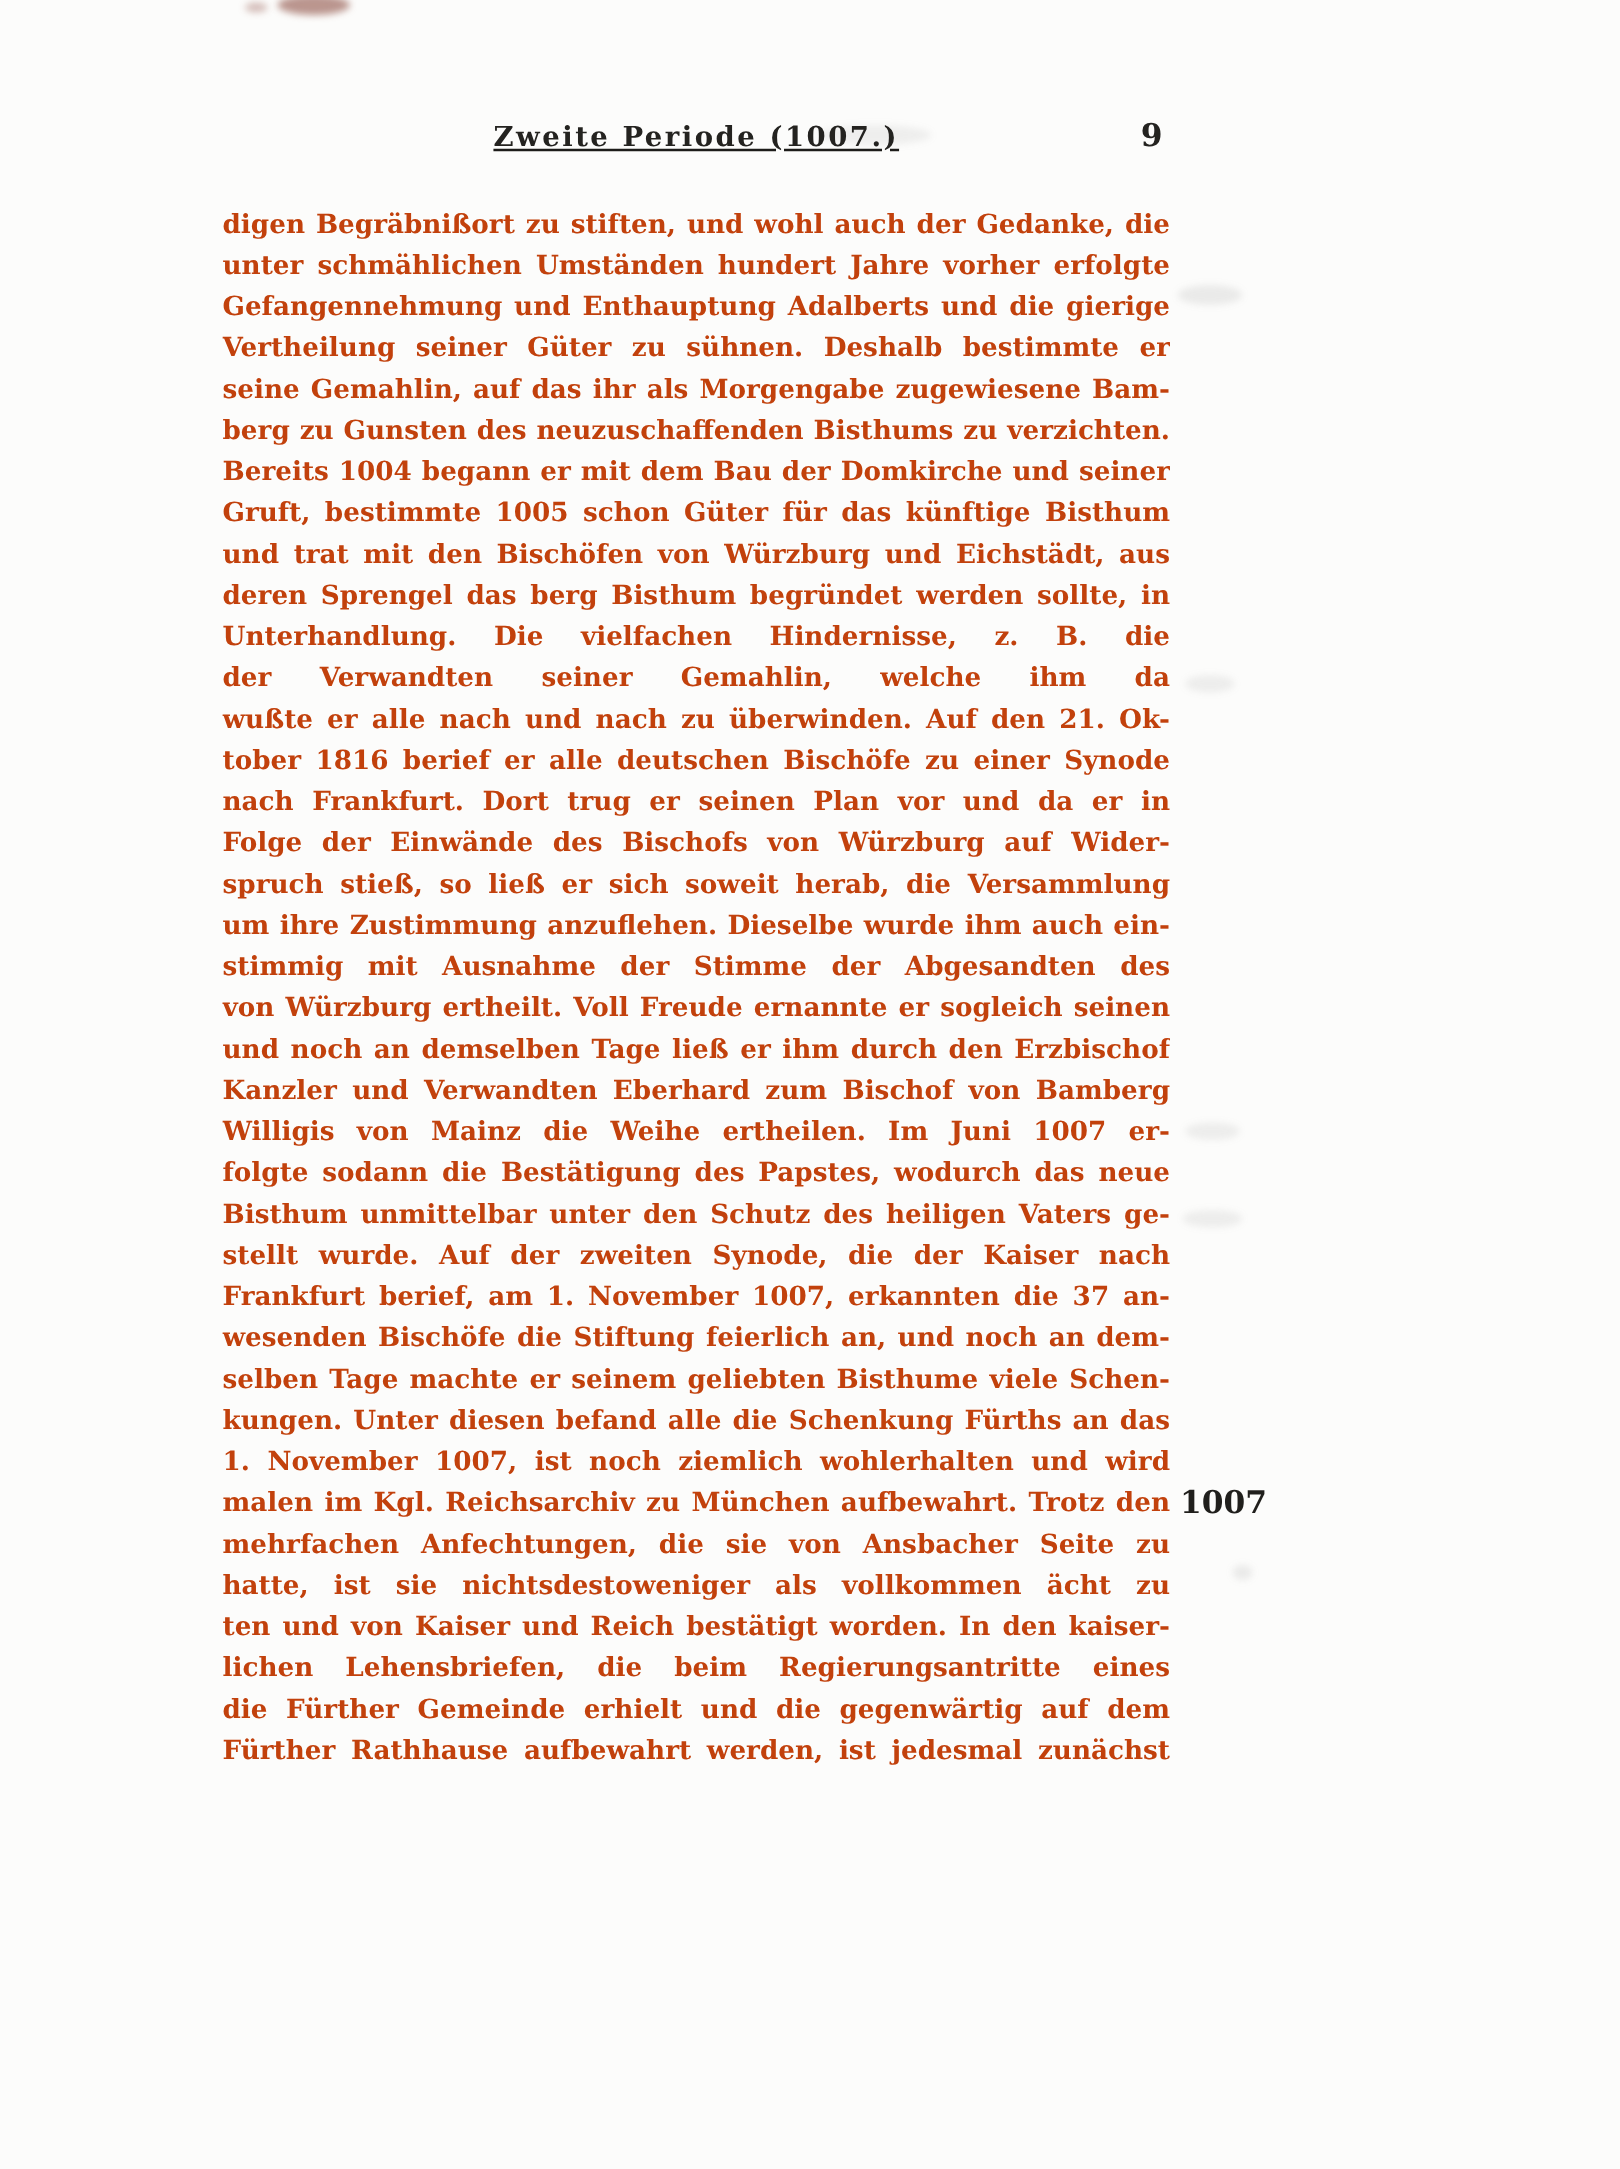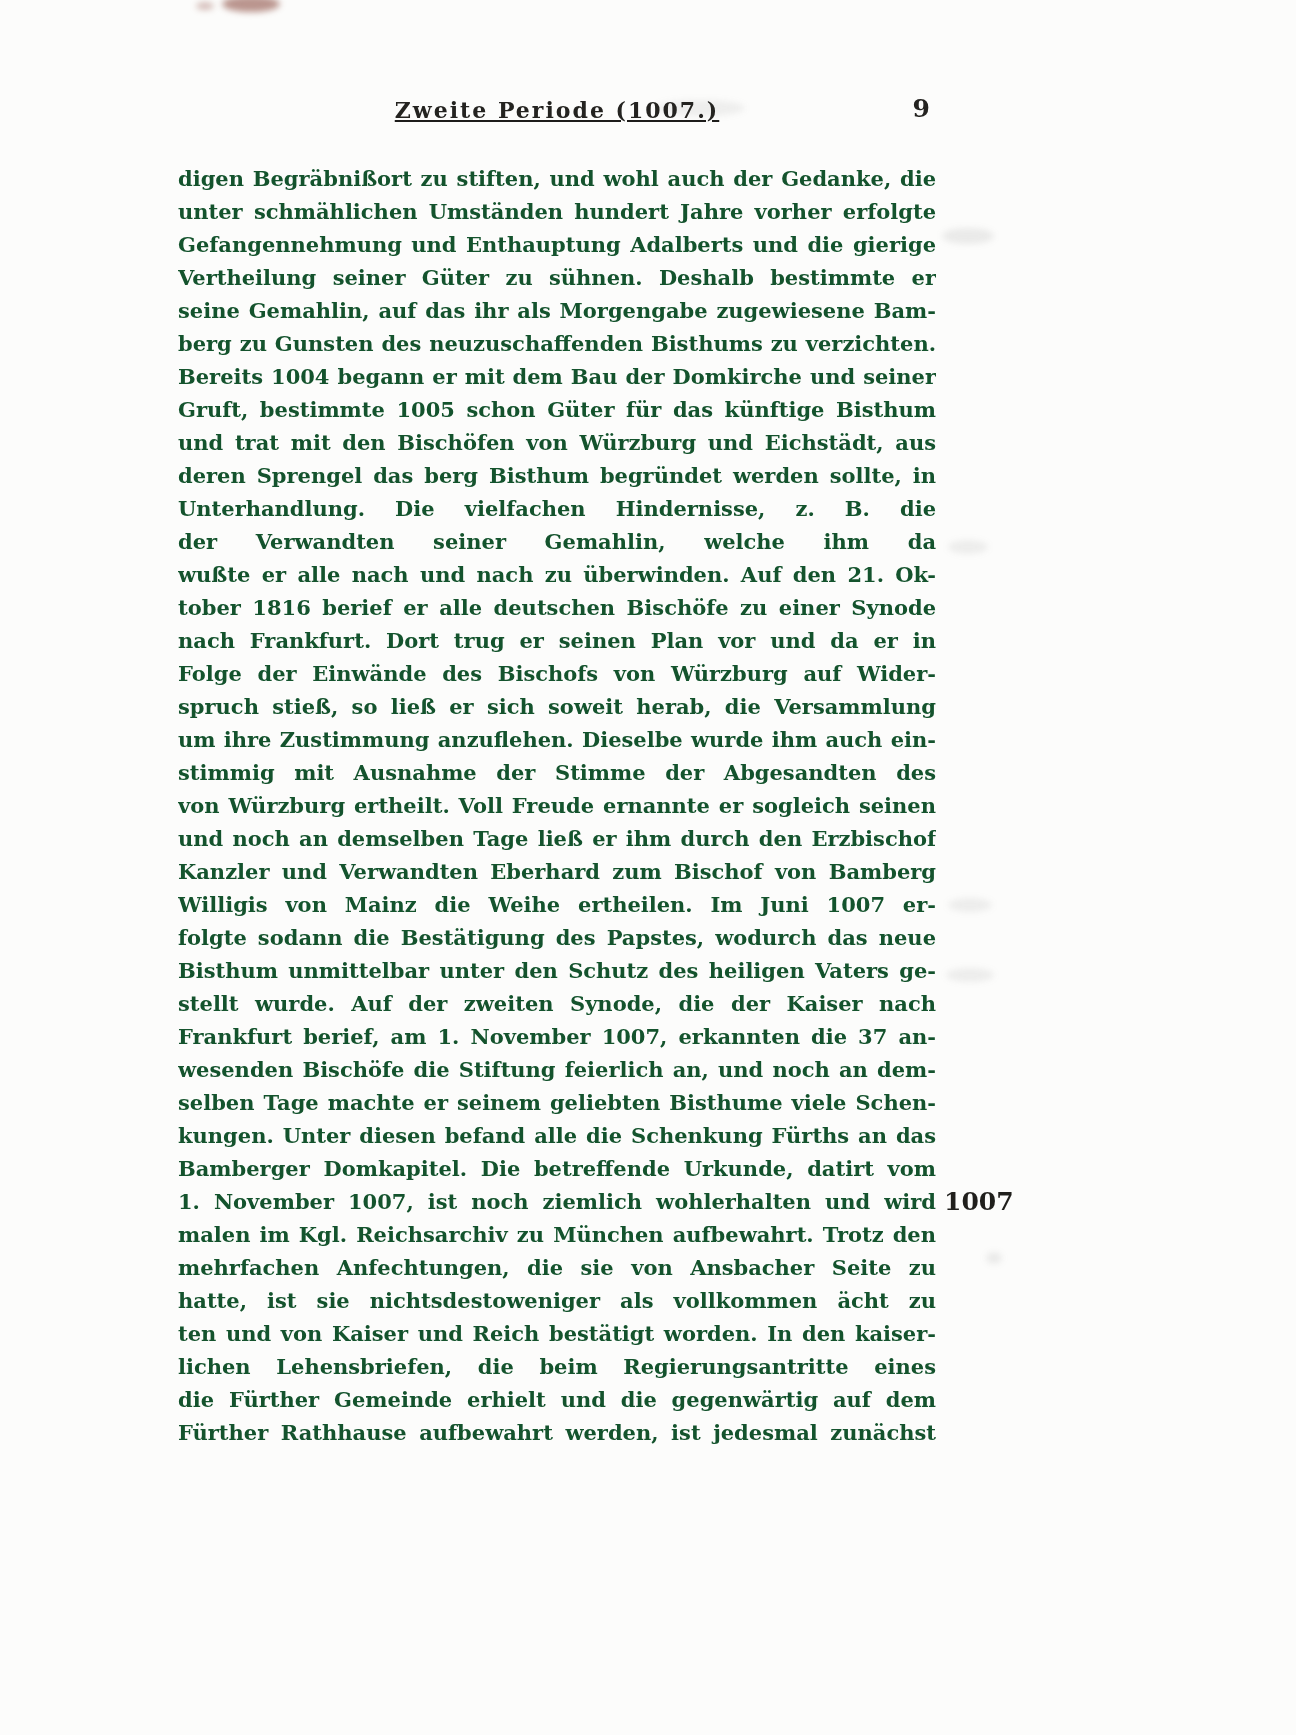--- a/index.html
+++ b/index.html
@@ -41,21 +41,21 @@
     letter-spacing: 0;
     color: #242320;
   }
   .body-text {
     position: absolute;
     left: 178px;
     top: 162px;
     width: 758px;
     font-size: 21px;
     font-weight: bold;
-    color: #14532d;
+    color: #c2410c;
   }
   .text-line {
     height: 33px;
     line-height: 33px;
     overflow: hidden;
     text-align: justify;
     text-align-last: justify;
   }
   .margin-note {
     position: absolute;
@@ -135,21 +135,20 @@
       <div class="text-line">und noch an demselben Tage ließ er ihm durch den Erzbischof</div>
       <div class="text-line">Kanzler und Verwandten Eberhard zum Bischof von Bamberg</div>
       <div class="text-line">Willigis von Mainz die Weihe ertheilen. Im Juni 1007 er-</div>
       <div class="text-line">folgte sodann die Bestätigung des Papstes, wodurch das neue</div>
       <div class="text-line">Bisthum unmittelbar unter den Schutz des heiligen Vaters ge-</div>
       <div class="text-line">stellt wurde. Auf der zweiten Synode, die der Kaiser nach</div>
       <div class="text-line">Frankfurt berief, am 1. November 1007, erkannten die 37 an-</div>
       <div class="text-line">wesenden Bischöfe die Stiftung feierlich an, und noch an dem-</div>
       <div class="text-line">selben Tage machte er seinem geliebten Bisthume viele Schen-</div>
       <div class="text-line">kungen. Unter diesen befand alle die Schenkung Fürths an das</div>
-      <div class="text-line">Bamberger Domkapitel. Die betreffende Urkunde, datirt vom</div>
       <div class="text-line">1. November 1007, ist noch ziemlich wohlerhalten und wird der-</div>
       <div class="text-line">malen im Kgl. Reichsarchiv zu München aufbewahrt. Trotz den</div>
       <div class="text-line">mehrfachen Anfechtungen, die sie von Ansbacher Seite zu erleiden</div>
       <div class="text-line">hatte, ist sie nichtsdestoweniger als vollkommen ächt zu betrach-</div>
       <div class="text-line">ten und von Kaiser und Reich bestätigt worden. In den kaiser-</div>
       <div class="text-line">lichen Lehensbriefen, die beim Regierungsantritte eines Kaisers</div>
       <div class="text-line">die Fürther Gemeinde erhielt und die gegenwärtig auf dem</div>
       <div class="text-line">Fürther Rathhause aufbewahrt werden, ist jedesmal zunächst die</div>
     </div>
 

